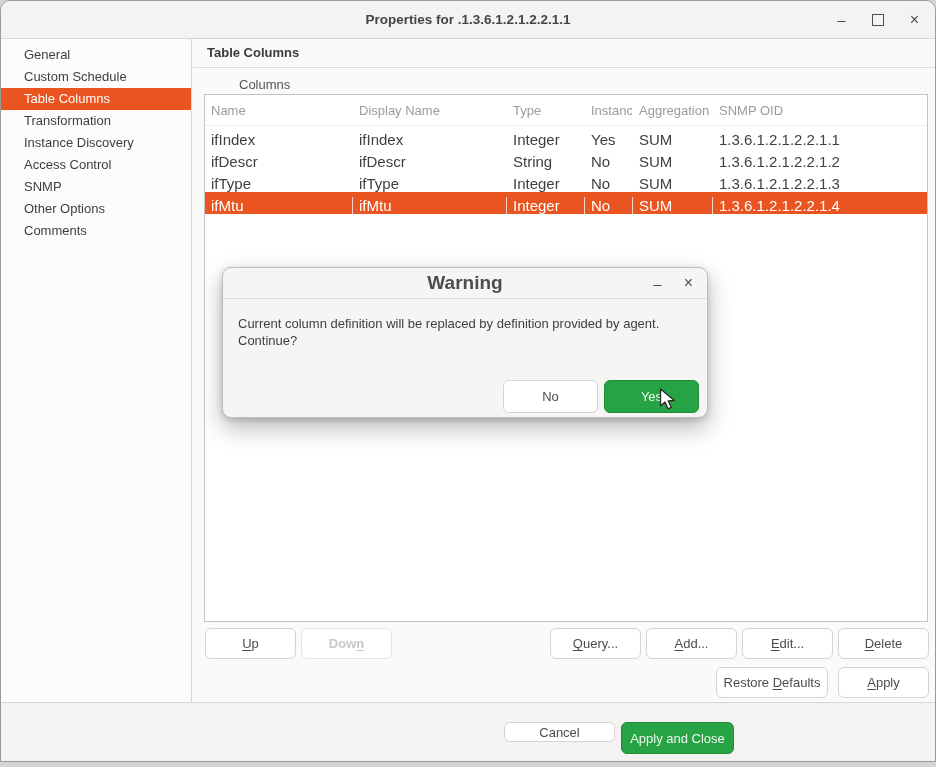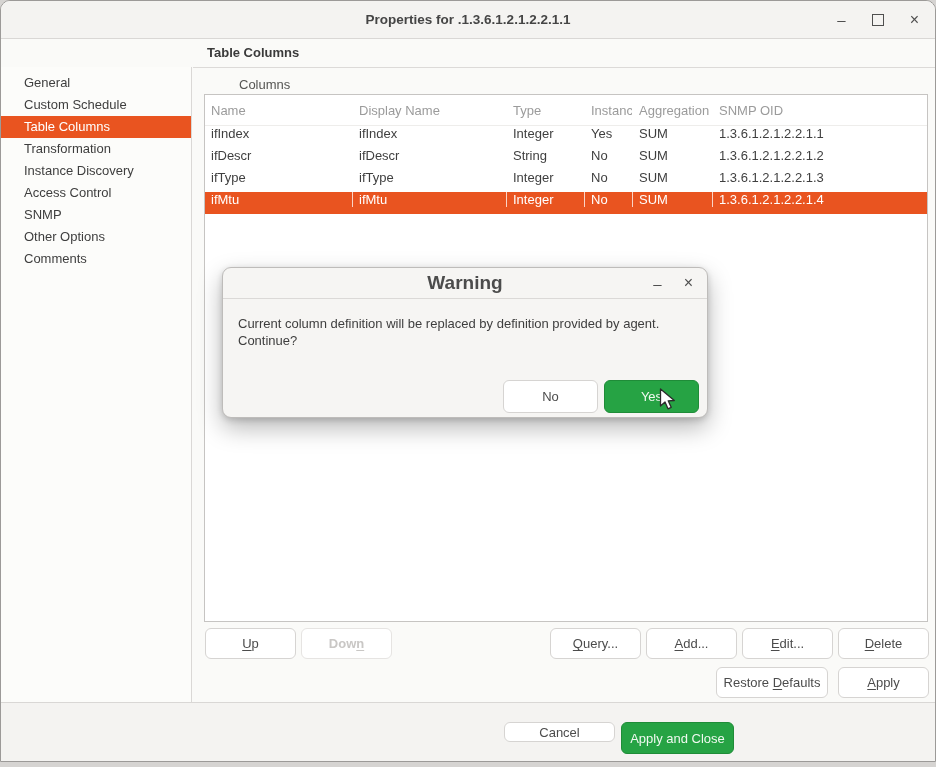--- a/index.html
+++ b/index.html
@@ -9,32 +9,32 @@
           border:1px solid #9c9a98;border-radius:10px 10px 0 0;overflow:hidden;box-sizing:content-box;}
   
   .titlebar{position:relative;height:37px;background:#f4f3f1;border-bottom:1px solid #d9d7d5;
             display:flex;align-items:center;justify-content:center;}
   .titlebar .title{font-size:13.5px;font-weight:700;color:#454545;}
   .win-controls{position:absolute;right:16px;top:0;height:37px;display:flex;align-items:center;gap:26px;}
   .glyph{color:#4f4f4f;font-size:15px;line-height:1;cursor:default;}
   .max-box{width:10px;height:10px;border:1.4px solid #4f4f4f;display:inline-block;}
   
   .sidebar{position:absolute;left:0;top:38px;width:191px;height:663px;background:#fcfcfa;
-           border-right:1px solid #dad8d6;box-sizing:border-box;padding-top:5px;margin-top:28px;}
+           border-right:1px solid #dad8d6;box-sizing:border-box;padding-top:5px;}
   .side-item{height:22px;line-height:22px;padding-left:23px;font-size:13px;color:#3e3e3e;white-space:nowrap;}
   .side-item.selected{background:#e95420;color:#ffffff;}
   
   .main{position:absolute;left:192px;top:38px;width:742px;height:663px;}
   .main-heading{height:28px;line-height:28px;padding-left:14px;font-size:13px;font-weight:700;
                 color:#3a3a3a;border-bottom:1px solid #dcdad8;}
   .group-label{position:absolute;left:13px;top:38px;font-size:13px;color:#555553;margin-left:33px;}
   .table-box{position:absolute;left:11px;top:55px;width:724px;height:528px;background:#ffffff;
              border:1px solid #c6c4c2;box-sizing:border-box;overflow:hidden;}
   .thead{display:flex;height:30px;align-items:center;color:#9b9b9b;font-size:13px;border-bottom:1px solid #eeedeb;}
-  .trow{display:flex;height:22px;align-items:flex-start;font-size:13px;color:#3f3f3f;}
+  .trow{display:flex;height:22px;align-items:flex-end;font-size:15px;color:#3f3f3f;}
   .cell{padding-left:6px;white-space:nowrap;overflow:hidden;box-sizing:border-box;flex:none;
         border-right:1px solid transparent;}
   .c0{width:148px}.c1{width:154px}.c2{width:78px}.c3{width:48px}.c4{width:80px}.c5{flex:1 1 auto;min-width:0}
   .trow.selected{background:#e95420;color:#ffffff;}
   .trow.selected .cell{border-right-color:rgba(255,255,255,.75);}
   .trow.selected .cell.c5{border-right-color:transparent;}
   
   .btn{position:absolute;height:31px;display:flex;align-items:center;justify-content:center;
        background:#ffffff;border:1px solid #d6d4d2;border-radius:6px;font-size:13px;color:#4c4c4c;
        box-sizing:border-box;cursor:default;white-space:pre;}

